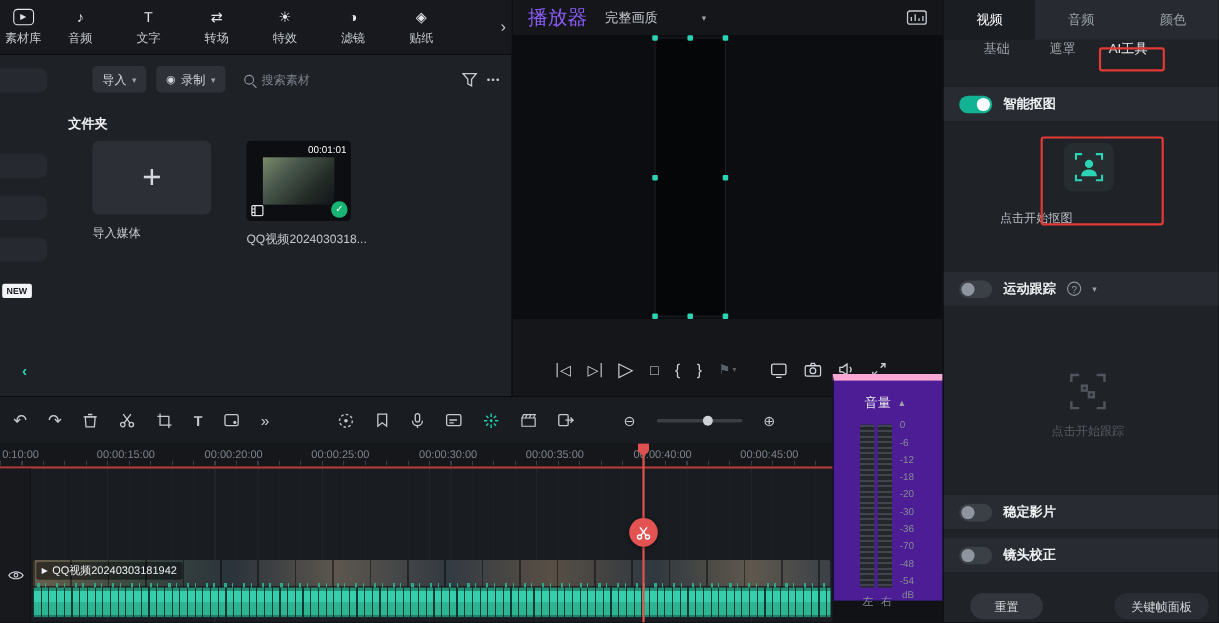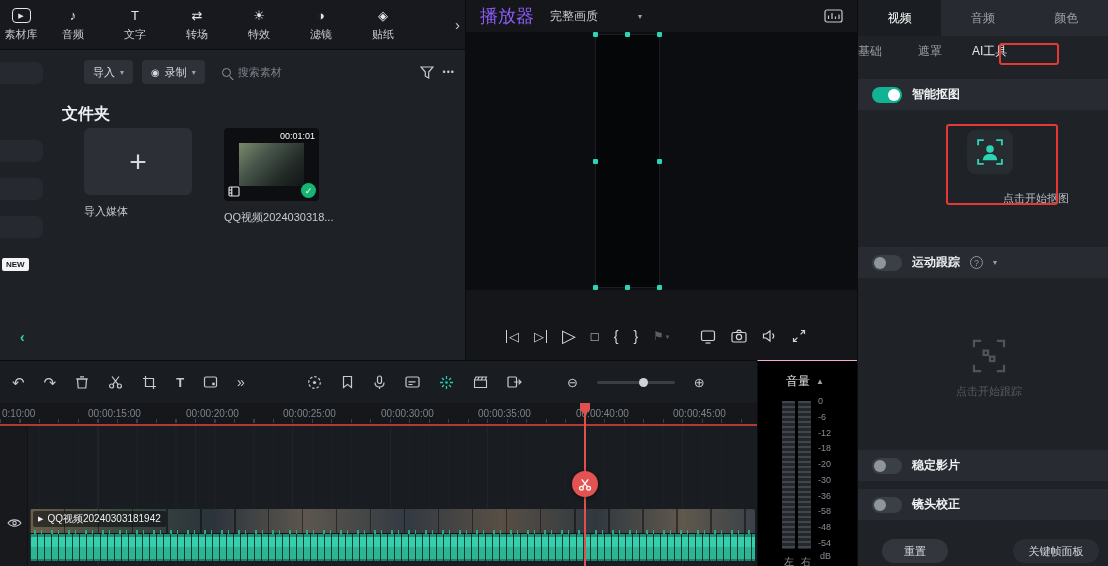--- a/index.html
+++ b/index.html
@@ -26,21 +26,21 @@
   .media-controls{position:absolute;left:38px;top:9px;right:10px;height:26px;display:flex;align-items:center;gap:9px}
   .chip{display:flex;align-items:center;gap:5px;background:#2e3238;border:none;color:#d5d8dc;font-size:11px;height:24px;padding:0 9px;border-radius:4px;font-family:inherit;cursor:pointer}
   .chip .caret{font-size:8px;color:#9aa0a8}
   .chip .rec{font-size:10px;color:#d5d8dc}
   .searchbox{display:flex;align-items:center;gap:7px;margin-left:8px;cursor:text;flex:1}
   .mag{width:9px;height:9px;border:1.4px solid #8f959e;border-radius:50%;position:relative;flex:none}
   .mag::after{content:"";position:absolute;left:7.5px;top:7.5px;width:5px;height:1.4px;background:#8f959e;transform:rotate(45deg);transform-origin:0 0}
   .searchbox .ph{color:#7d838c;font-size:11px}
   .filter-ic{color:#c6cad0;cursor:pointer}
   .dots{color:#c6cad0;font-size:9px;letter-spacing:1px;cursor:pointer}
-  .folders{position:absolute;left:16px;top:54px;font-size:16px;color:#eef0f2;font-weight:bold}
+  .folders{position:absolute;left:16px;top:54px;font-size:12px;color:#eef0f2;font-weight:bold}
   .tiles{position:absolute;left:38px;top:78px;display:flex;gap:32px;align-items:flex-start}
   .tile-import{width:108px;height:67px;background:#2c3036;border-radius:6px;display:flex;align-items:center;justify-content:center;cursor:pointer}
   .tile-import .plus{font-size:30px;font-weight:100;color:#d5d8dc;line-height:1}
   .tile-label{margin-top:9px;font-size:11px;color:#c6cad0;white-space:nowrap}
   .tile-clip{position:relative;width:95px;height:73px;background:#0c0e11;border-radius:4px;cursor:pointer}
   .tile-clip .thumb{position:absolute;left:15px;top:15px;width:65px;height:43px;background:linear-gradient(135deg,#7a8a6a 0%,#46554a 35%,#232b26 70%,#11151a 100%)}
   .tile-clip .dur{position:absolute;right:4px;top:3px;font-size:9px;color:#fff;text-shadow:0 1px 2px #000}
   .tile-clip .film-ic{position:absolute;left:4px;bottom:4px;color:#e3e5e9}
   .tile-clip .check{position:absolute;right:3px;bottom:3px;width:15px;height:15px;border-radius:50%;background:#17b573;color:#fff;font-size:9px;display:flex;align-items:center;justify-content:center}
 
@@ -95,48 +95,48 @@
   .vt-label{position:absolute;left:3px;top:2px;display:flex;align-items:center;gap:4px;font-size:10px;color:#eef0f2;background:rgba(8,10,12,.55);padding:1px 5px;border-radius:2px;white-space:nowrap}
   .vt-label .pg{font-size:7px}
   .audio-track{position:absolute;left:30px;top:107px;width:725px;height:28px;border-top:1px solid #14161a;cursor:pointer;background:repeating-linear-gradient(90deg,rgba(10,34,28,.85) 0 1px,transparent 1px 7px),linear-gradient(180deg,#238f75 0 3px,#36cfae 3px 13px,#2db492 13px 25px,#1f7f68 25px 28px)}
   .audio-track::before{content:"";position:absolute;left:0;right:0;top:-4px;height:4px;background:repeating-linear-gradient(90deg,transparent 0 4px,#2aa98b 4px 6px,transparent 6px 11px,#2aa98b 11px 12px,transparent 12px 17px)}
   .playhead{position:absolute;left:578px;top:42px;width:14px;height:164px;z-index:10}
   .ph-head{width:10px;height:12px;margin-left:2px;background:#e0504f;clip-path:polygon(0 0,100% 0,100% 58%,50% 100%,0 58%);cursor:ew-resize}
   .ph-line{position:absolute;left:6px;top:10px;width:2px;bottom:0;background:#e0504f}
   .ph-scissors{position:absolute;left:-6px;top:68px;width:26px;height:26px;background:#e25352;border-radius:50%;display:flex;align-items:center;justify-content:center;box-shadow:0 1px 4px rgba(0,0,0,.5);cursor:pointer}
 
   
-  .meter{position:absolute;left:757px;top:360px;width:100px;height:206px;background:#000000;border-top:1px solid #f9a8d4;border-left:1px solid #0a0c0e}
+  .meter{position:absolute;left:757px;top:340px;width:100px;height:206px;background:#4c1d95;border-top:6px solid #f9a8d4;border-left:1px solid #0a0c0e}
   .meter-title{position:absolute;left:28px;top:12px;font-size:12px;color:#e6e8eb;display:flex;gap:6px;align-items:center;cursor:pointer}
   .meter-title .up{font-size:8px;color:#9aa0a8}
   .bars{position:absolute;left:24px;top:40px;height:148px;display:flex;gap:3px}
   .bar{width:13px;height:100%;background:repeating-linear-gradient(180deg,#41464d 0 2px,#24272c 2px 5px);border-radius:1px}
   .scale{position:absolute;left:60px;top:35px;height:152px;display:flex;flex-direction:column;justify-content:space-between;font-size:9px;color:#868c95}
   .unit{position:absolute;left:62px;top:190px;font-size:9px;color:#868c95}
   .chan{position:absolute;left:26px;top:194px;width:27px;display:flex;justify-content:space-between;font-size:10px;color:#868c95}
 
   
   .rp{position:absolute;left:857px;top:0;width:251px;height:566px;background:#1f2227;border-left:1px solid #0a0c0e}
   .rp-tabs{position:absolute;left:0;top:0;right:0;height:36px;display:flex;background:#272b31}
   .rp-tab{flex:1;display:flex;align-items:center;justify-content:center;font-size:12px;color:#9aa0a8;cursor:pointer}
   .rp-tab.active{background:#1a1d22;color:#fff}
-  .rp-subtabs{position:absolute;left:0;top:36px;right:0;height:30px;display:flex;align-items:center;font-size:12px;color:#9aa0a8;}
+  .rp-subtabs{position:absolute;left:0;top:36px;right:0;height:30px;display:flex;align-items:flex-start;font-size:12px;color:#9aa0a8;padding-left:36px}
   .rp-subtabs .sub{cursor:pointer}
   .rp-subtabs .sub + .sub{margin-left:36px}
   .rp-subtabs .sub.ai{margin-left:30px;color:#e6e8eb}
   .strip{position:absolute;left:0;right:0;height:31px;background:#282c32;display:flex;align-items:center;padding:0 14px;gap:10px}
   .strip .slabel{font-size:12px;color:#eef0f2;font-weight:bold}
   .strip .help{width:13px;height:13px;border:1px solid #8f959e;border-radius:50%;color:#8f959e;font-size:9px;display:flex;align-items:center;justify-content:center;cursor:pointer}
   .strip .scaret{font-size:8px;color:#9aa0a8;cursor:pointer}
   .tgl{width:30px;height:16px;border-radius:9px;background:#3b3f46;position:relative;cursor:pointer;flex:none}
   .tgl .knob{position:absolute;left:2px;top:2px;width:12px;height:12px;border-radius:50%;background:#8f959e}
   .tgl.on{background:#11b394}
   .tgl.on .knob{left:16px;background:#fff}
   .cutout-btn{position:absolute;left:109px;top:130px;width:46px;height:44px;background:#272c31;border-radius:8px;display:flex;align-items:center;justify-content:center;cursor:pointer;color:#2bd4b4}
-  .cutout-label{position:absolute;top:191px;left:51px;width:160px;text-align:right;font-size:11px;color:#b9bec6}
+  .cutout-label{position:absolute;top:191px;left:51px;width:160px;text-align:left;font-size:11px;color:#b9bec6}
   .track-icon{position:absolute;left:112px;top:338px;color:#50555d}
   .track-label{position:absolute;top:384px;left:51px;width:160px;text-align:center;font-size:11px;color:#565b63}
   .reset-btn{position:absolute;left:24px;top:539px;width:66px;height:24px;background:#33373d;border:none;border-radius:12px;color:#d5d8dc;font-size:11px;cursor:pointer;font-family:inherit}
   .kf-btn{position:absolute;right:9px;top:539px;width:86px;height:24px;background:#2a2e34;border:none;border-radius:12px;color:#d5d8dc;font-size:11px;cursor:pointer;font-family:inherit}
 
   
   .annot{position:absolute;border:2px solid #e53935;border-radius:3px;pointer-events:none;z-index:50}
   .annot-ai{left:999px;top:43px;width:60px;height:22px}
   .annot-cutout{left:946px;top:124px;width:112px;height:81px}
 </style>
@@ -432,21 +432,21 @@
       <div class="bar"></div>
     </div>
     <div class="scale">
       <span>0</span>
       <span>-6</span>
       <span>-12</span>
       <span>-18</span>
       <span>-20</span>
       <span>-30</span>
       <span>-36</span>
-      <span>-58</span>
+      <span>-70</span>
       <span>-48</span>
       <span>-54</span>
     </div>
     <span class="unit">dB</span>
     <div class="chan">
       <span>左</span>
       <span>右</span>
     </div>
   </section>
 

